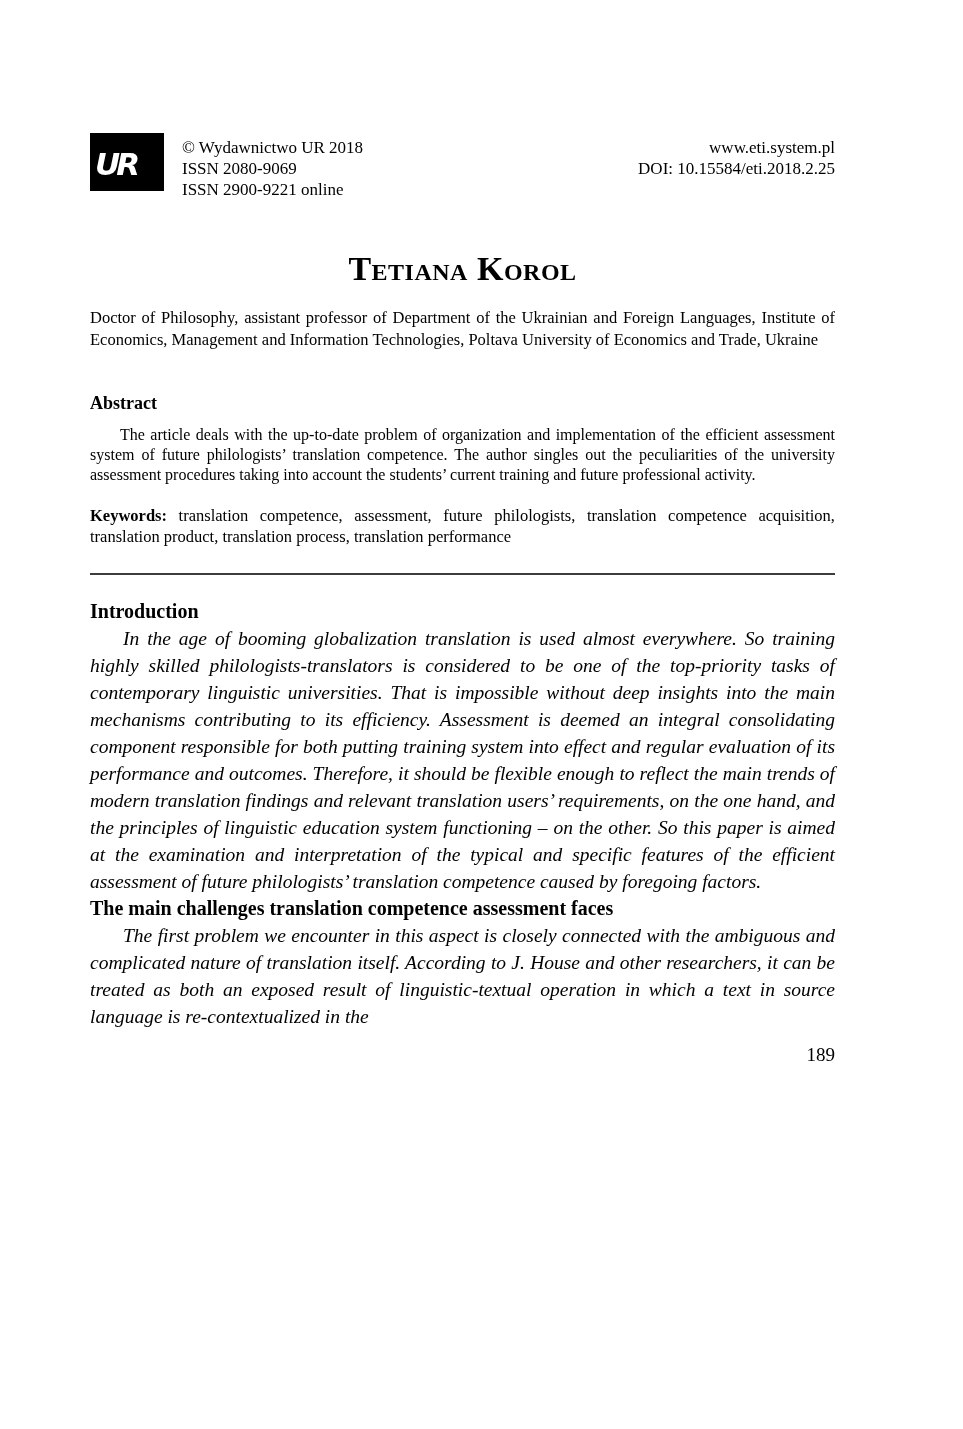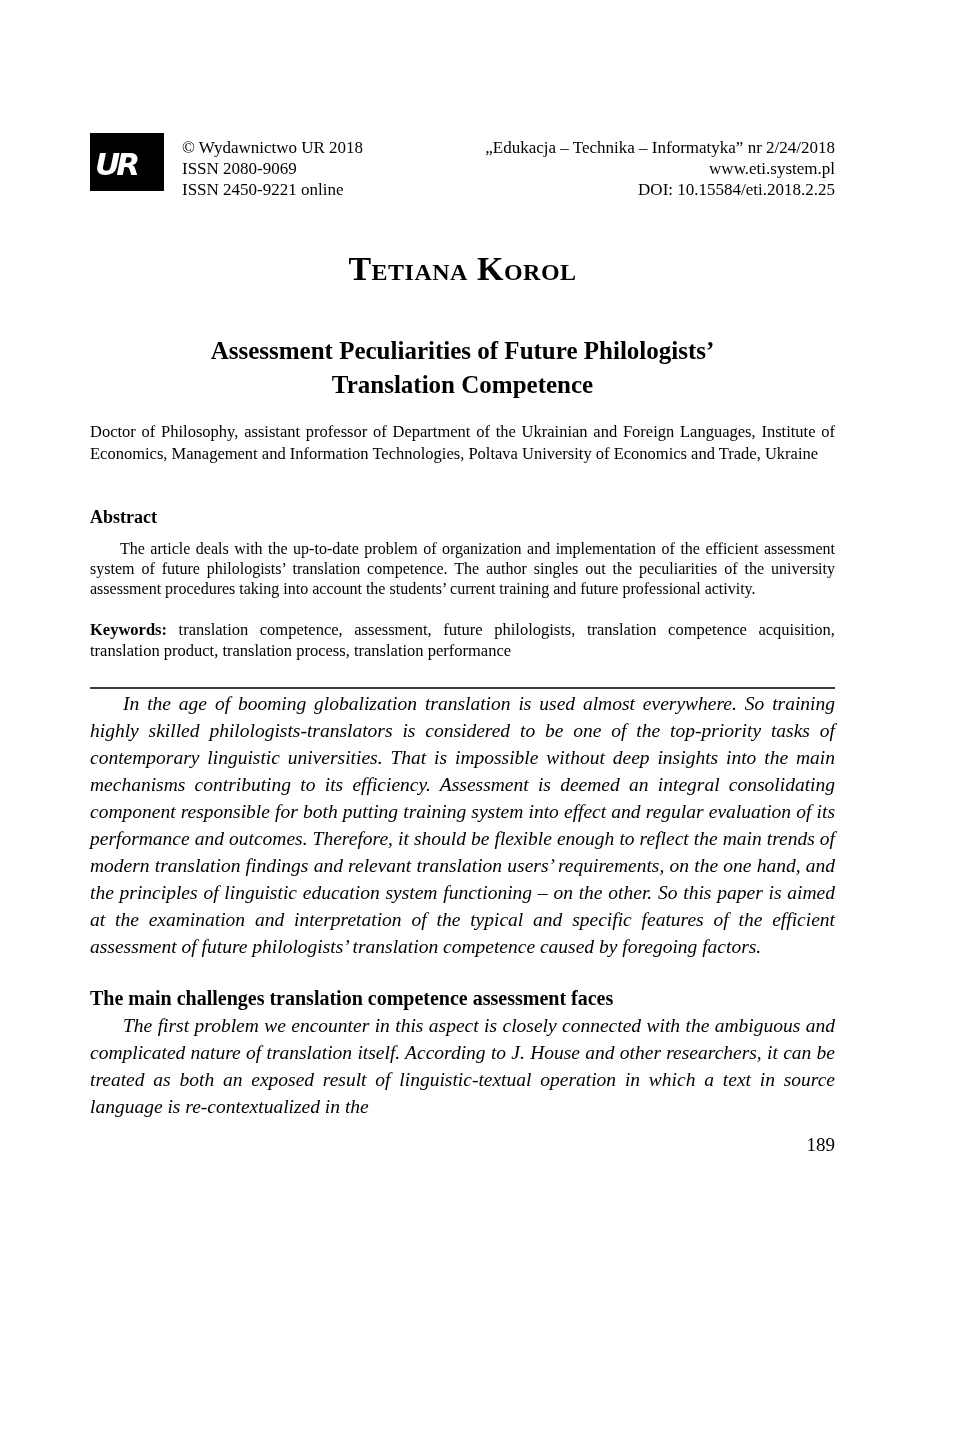--- a/index.html
+++ b/index.html
@@ -97,21 +97,21 @@
     margin-top: 25px;
   }
 
   
   .section-heading {
     font-size: 20px;
     line-height: 26px;
     font-weight: bold;
   }
   .sh-1 { margin-top: 23px; }
-  .sh-2 { margin-top: 25px; }
+  .sh-2 { }
   .body-para {
     font-size: 19.5px;
     line-height: 27px;
     text-align: justify;
     text-indent: 33px;
     margin-top: 1px;
     font-style: italic;
   }
 
   .page-number {
@@ -126,46 +126,42 @@
 <div class="page">
 
   <div class="masthead">
     <div class="logo">
       <span class="logo-glyph">UR</span>
     </div>
     <div class="mast-text">
       <div class="mast-left">
         <div>© Wydawnictwo UR 2018</div>
         <div>ISSN 2080-9069</div>
-        <div>ISSN 2450-9221 online</div>
+        <div>ISSN 2900-9221 online</div>
       </div>
       <div class="mast-right">
-        <div>„Edukacja – Technika – Informatyka” nr 2/24/2018</div>
         <div>www.eti.system.pl</div>
         <div>DOI: 10.15584/eti.2018.2.25</div>
       </div>
     </div>
   </div>
 
   <div class="author">Tetiana Korol</div>
 
-  <h1 class="title">
-    <span>Assessment Peculiarities of Future Philologists’</span>
-    <span>Translation Competence</span>
-  </h1>
 
   <p class="affiliation">Doctor of Philosophy, assistant professor of Department of the Ukrainian and Foreign Languages, Institute of Economics, Management and Information Technologies, Poltava University of Economics and Trade, Ukraine</p>
 
   <div class="abstract-heading">Abstract</div>
   <p class="abstract-text">The article deals with the up-to-date problem of organization and implementation of the efficient assessment system of future philologists’ translation competence. The author singles out the peculiarities of the university assessment procedures taking into account the students’ current training and future professional activity.</p>
 
   <p class="keywords"><span class="kw-label">Keywords:</span><span> translation competence, assessment, future philologists, translation competence acquisition, translation product, translation process, translation performance</span></p>
 
   <hr class="rule">
 
+  <h2 class="section-heading sh-1">Introduction</h2>
   <p class="body-para">In the age of booming globalization translation is used almost everywhere. So training highly skilled philologists-translators is considered to be one of the top-priority tasks of contemporary linguistic universities. That is impossible without deep insights into the main mechanisms contributing to its efficiency. Assessment is deemed an integral consolidating component responsible for both putting training system into effect and regular evaluation of its performance and outcomes. Therefore, it should be flexible enough to reflect the main trends of modern translation findings and relevant translation users’ requirements, on the one hand, and the principles of linguistic education system functioning – on the other. So this paper is aimed at the examination and interpretation of the typical and specific features of the efficient assessment of future philologists’ translation competence caused by foregoing factors.</p>
 
   <h2 class="section-heading sh-2">The main challenges translation competence assessment faces</h2>
   <p class="body-para">The first problem we encounter in this aspect is closely connected with the ambiguous and complicated nature of translation itself. According to J. House and other researchers, it can be treated as both an exposed result of linguistic-textual operation in which a text in source language is re-contextualized in the</p>
 
   <div class="page-number">189</div>
 
 </div>
 
 </body></html>

